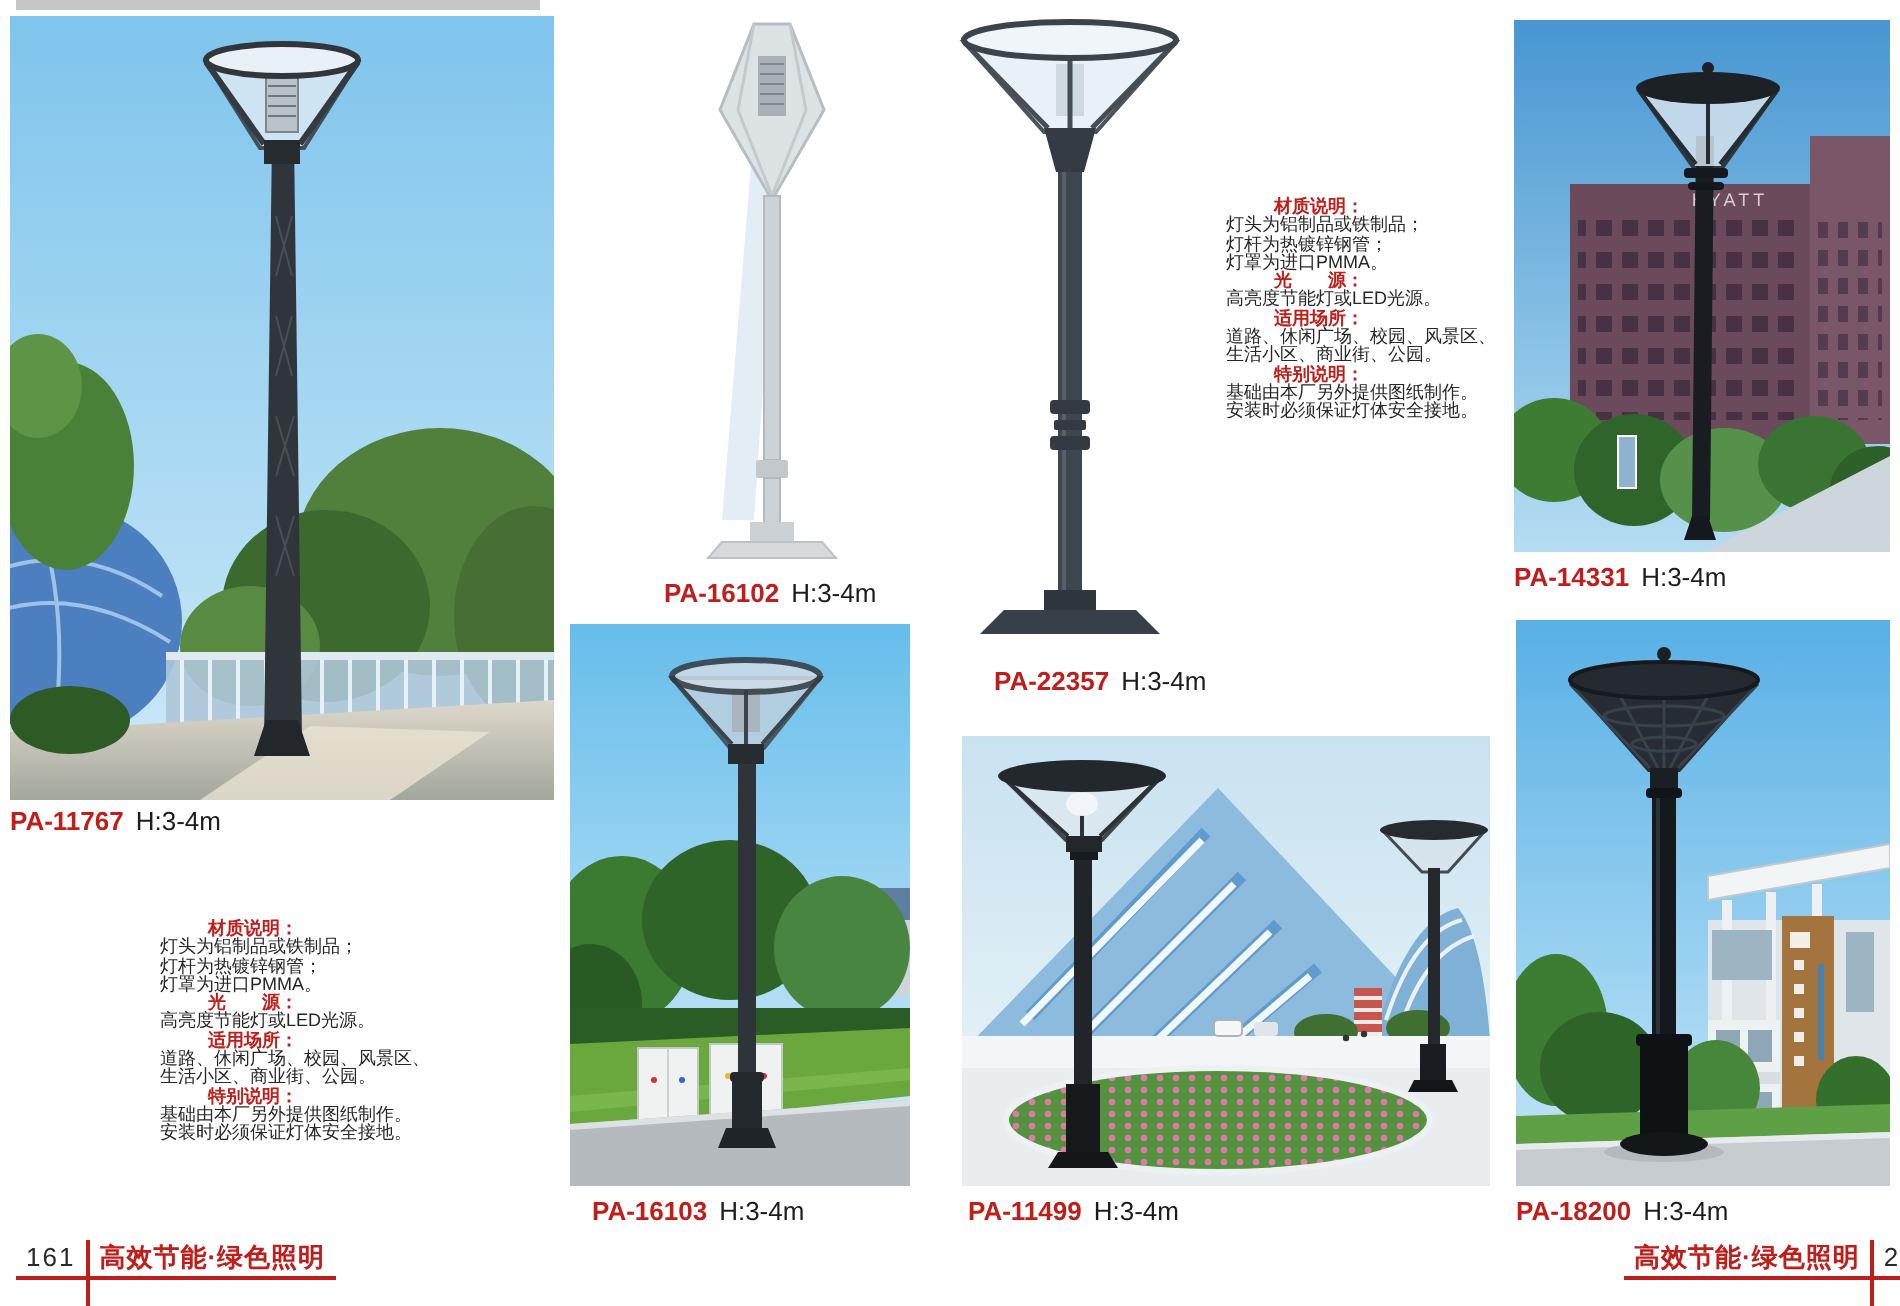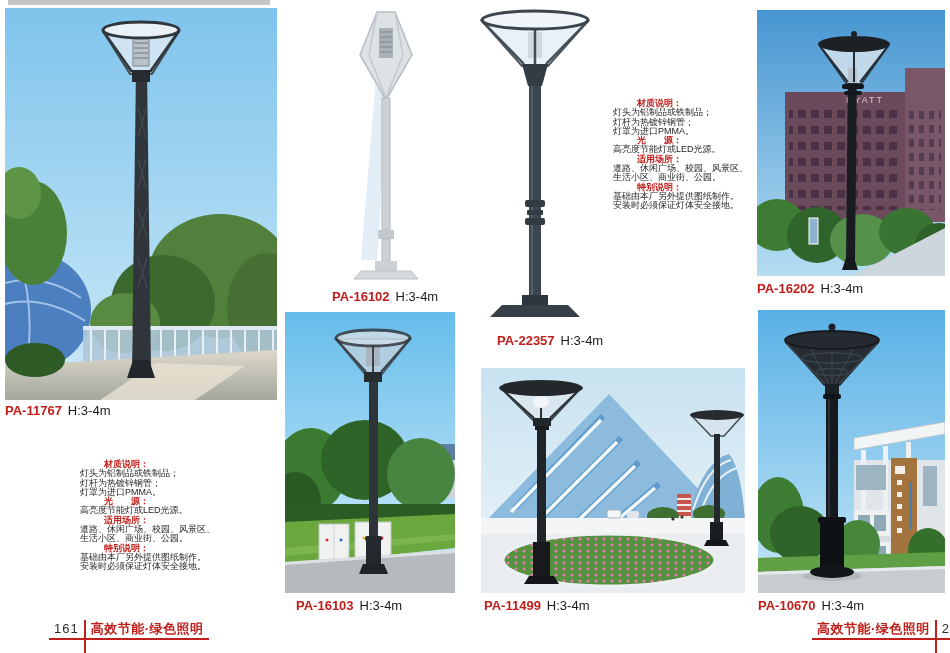--- a/index.html
+++ b/index.html
@@ -311,30 +311,30 @@
   <div class="plabel" style="left:5px;top:403px;">
     <span class="code">PA-11767</span><span class="hval">H:3-4m</span>
   </div>
   <div class="plabel" style="left:332px;top:289px;">
     <span class="code">PA-16102</span><span class="hval">H:3-4m</span>
   </div>
   <div class="plabel" style="left:497px;top:333px;">
     <span class="code">PA-22357</span><span class="hval">H:3-4m</span>
   </div>
   <div class="plabel" style="left:757px;top:281px;">
-    <span class="code">PA-16202</span><span class="hval">H:3-4m</span>
+    <span class="code">PA-14331</span><span class="hval">H:3-4m</span>
   </div>
   <div class="plabel" style="left:283px;top:598px;padding-left:13px;">
     <span class="code">PA-16103</span><span class="hval">H:3-4m</span>
   </div>
   <div class="plabel" style="left:484px;top:598px;">
     <span class="code">PA-11499</span><span class="hval">H:3-4m</span>
   </div>
   <div class="plabel" style="left:758px;top:598px;">
-    <span class="code">PA-10670</span><span class="hval">H:3-4m</span>
+    <span class="code">PA-18200</span><span class="hval">H:3-4m</span>
   </div>
 
   <div class="spec" style="left:80px;top:460px;width:150px;">
     <div class="ln hd">材质说明：</div>
     <div class="ln">灯头为铝制品或铁制品；</div>
     <div class="ln">灯杆为热镀锌钢管；</div>
     <div class="ln">灯罩为进口PMMA。</div>
     <div class="ln hd">光　　源：</div>
     <div class="ln">高亮度节能灯或LED光源。</div>
     <div class="ln hd">适用场所：</div>
@@ -353,21 +353,21 @@
     <div class="ln hd">光　　源：</div>
     <div class="ln">高亮度节能灯或LED光源。</div>
     <div class="ln hd">适用场所：</div>
     <div class="ln">道路、休闲广场、校园、风景区、</div>
     <div class="ln">生活小区、商业街、公园。</div>
     <div class="ln hd">特别说明：</div>
     <div class="ln">基础由本厂另外提供图纸制作。</div>
     <div class="ln">安装时必须保证灯体安全接地。</div>
   </div>
 
-  <div class="footer" style="left:8px;margin-left:41px;">
+  <div class="footer" style="left:8px;">
     <span class="pg">161</span>
     <span class="fdiv"></span>
     <span class="slog">高效节能·绿色照明</span>
   </div>
   <div class="footer" style="left:812px;">
     <span class="slog">高效节能·绿色照明</span>
     <span class="fdiv"></span>
     <span class="pg">255</span>
   </div>
 

